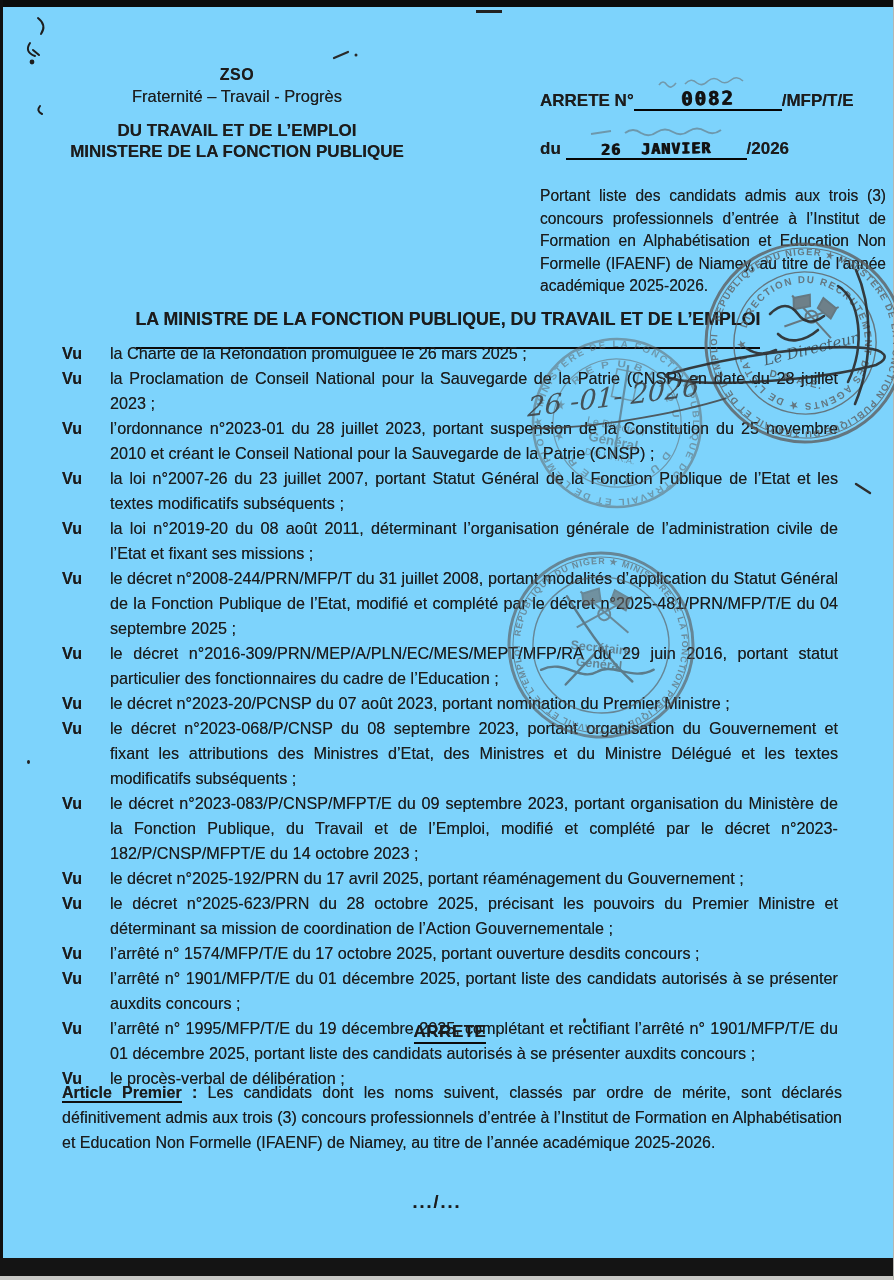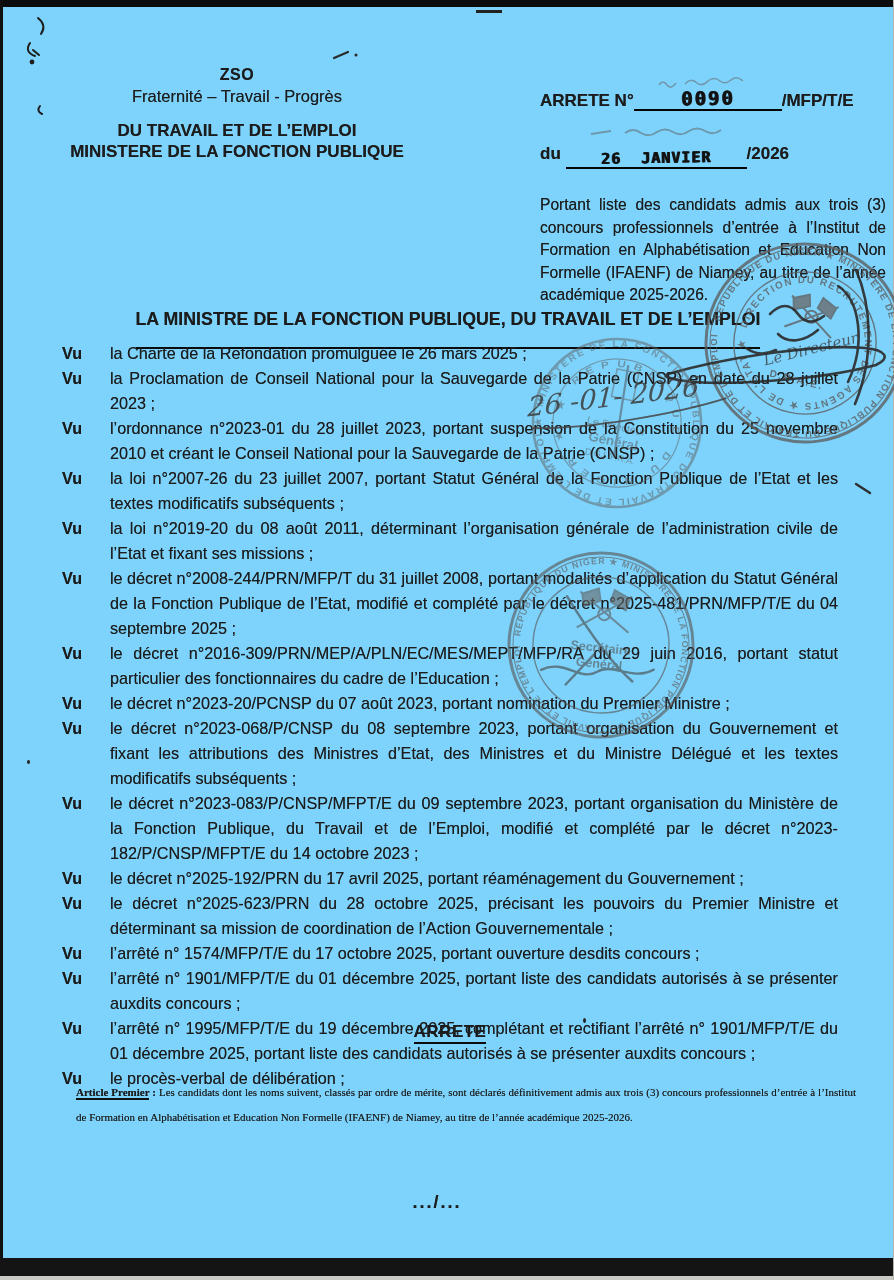--- a/index.html
+++ b/index.html
@@ -20,39 +20,39 @@
   .zso{font-weight:bold;font-size:16px;letter-spacing:.5px;}
   .republic{font-weight:bold;font-size:18px;margin-top:1px;}
   .motto{font-size:16.5px;margin-top:3px;}
   .ministry{font-weight:bold;font-size:17px;line-height:21px;margin-top:14px;}
 
   
   .hright{position:absolute;left:540px;top:86px;width:346px;}
   .numline{display:flex;align-items:flex-end;font-weight:bold;font-size:17px;white-space:nowrap;}
   .blank{display:inline-block;border-bottom:2.5px solid #050505;text-align:center;}
   .blank.num{width:148px;}
-  .blank.date{width:181px;margin-top:9px;}
+  .blank.date{width:181px;}
   .stamped{font-family:"DejaVu Sans Mono",monospace;font-weight:bold;color:#121212;
            display:inline-block;transform:rotate(-1deg) translateY(1px);
            text-shadow:.8px 0 #151515,-.4px 0 rgba(20,20,20,.7);}
   .stamped.n{font-size:19px;letter-spacing:2px;}
   .stamped.d{font-size:15px;letter-spacing:1px;word-spacing:10px;}
   .dateline{display:flex;align-items:center;font-weight:bold;font-size:17px;margin-top:27px;white-space:nowrap;}
   .subject{margin-top:25px;font-size:15.6px;line-height:22.5px;text-align:justify;}
 
   
   .doc-title{position:absolute;left:58px;top:309px;width:780px;text-align:center;}
   .doc-title span{font-weight:bold;font-size:17.8px;border-bottom:2.6px solid #0a0a0a;padding-bottom:18px;}
   .vu-list{position:absolute;left:62px;top:341px;width:776px;font-size:16.2px;line-height:25px;}
   .vu-row{display:flex;}
   .vu-label{width:48px;font-weight:bold;flex:none;}
   .vu-text{flex:1;text-align:justify;}
   .arrete-heading{position:absolute;left:62px;top:1022px;width:776px;text-align:center;}
   .arrete-heading span{font-weight:bold;font-size:17px;letter-spacing:.5px;border-bottom:2.4px solid #0c0c0c;padding-bottom:1px;}
-  .article{position:absolute;left:76px;top:1080px;width:780px;font-size:11px;line-height:25px;text-align:justify;font-family:Liberation Serif, serif;}
+  .article{position:absolute;left:62px;top:1080px;width:780px;font-size:16px;line-height:25px;text-align:justify;}
   .article .lbl{font-weight:bold;border-bottom:2.2px solid #101010;}
   .article .col{font-weight:bold;}
   .cont-mark{position:absolute;left:0;top:1192px;width:894px;text-align:center;
              font-weight:bold;font-size:18px;letter-spacing:2px;transform:translateX(-10px);}
 
   
   .stamp{position:absolute;pointer-events:none;}
   .ring-text{fill:#5d5d5d;font-family:"Liberation Sans",sans-serif;font-weight:bold;}
   .center-text{fill:#565656;font-family:"Liberation Sans",sans-serif;}
   .hand{font-family:"DejaVu Serif",serif;font-style:italic;fill:#3c3c3c;}
@@ -98,21 +98,21 @@
     <div class="motto txt">Fraternité – Travail - Progrès</div>
     <div class="ministry txt">
       <div>DU TRAVAIL ET DE L’EMPLOI</div>
       <div>MINISTERE DE LA FONCTION PUBLIQUE</div>
     </div>
   </div>
 
   <div class="hright">
     <div class="numline txt">
       <span>ARRETE N°</span>
-      <span class="blank num"><span class="stamped n">0090</span></span>
+      <span class="blank num"><span class="stamped n">0082</span></span>
       <span>/MFP/T/E</span>
     </div>
     <div class="dateline txt">
       <span>du</span>&nbsp;
       <span class="blank date"><span class="stamped d">26 JANVIER</span></span>
       <span>/2026</span>
     </div>
     <div class="subject txt">Portant liste des candidats admis aux trois (3) concours professionnels d’entrée à l’Institut de Formation en Alphabétisation et Education Non Formelle (IFAENF) de Niamey, au titre de l’année académique 2025-2026.</div>
   </div>
 

